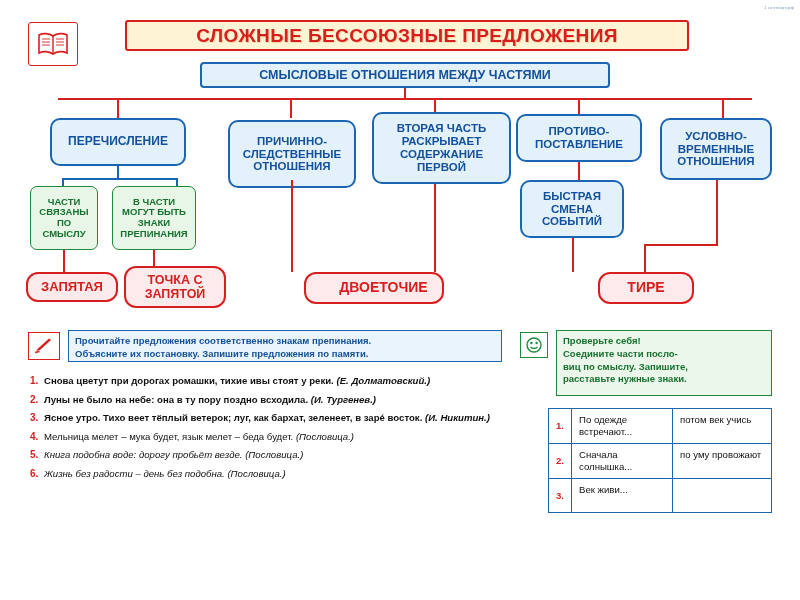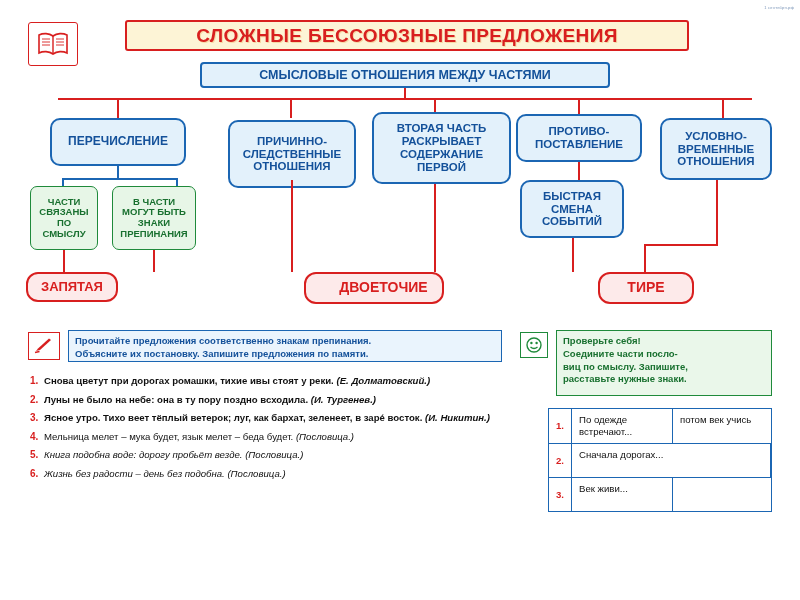--- a/index.html
+++ b/index.html
@@ -256,20 +256,23 @@
 
   <div class="ln" style="left:578px; top:162px; width:2px; height:18px;"></div>
   <div class="ln" style="left:572px; top:238px; width:2px; height:34px;"></div>
   <div class="ln" style="left:716px; top:180px; width:2px; height:64px;"></div>
   <div class="ln" style="left:644px; top:244px; width:74px; height:2px;"></div>
   <div class="ln" style="left:644px; top:244px; width:2px; height:28px;"></div>
 
   <div class="node red" style="left:26px; top:272px; width:92px; height:30px; font-size:13px;">
     <span>ЗАПЯТАЯ</span>
   </div>
+  <div class="node red" style="left:124px; top:266px; width:102px; height:42px; font-size:12.5px;">
+    <span>ТОЧКА С ЗАПЯТОЙ</span>
+  </div>
   <div class="node red" style="left:304px; top:272px; width:140px; height:32px; font-size:14px;padding-left:23px;">
     <span>ДВОЕТОЧИЕ</span>
   </div>
   <div class="node red" style="left:598px; top:272px; width:96px; height:32px; font-size:14px;">
     <span>ТИРЕ</span>
   </div>
 
   <div class="icon-box" style="left:28px; top:332px; width:32px; height:28px;">
     <svg width="20" height="16" viewBox="0 0 20 16" aria-hidden="true">
       <path d="M2 13 L6 12 L17 2 L15 0.5 L4 10.5 Z" fill="#d81f1f"></path>
@@ -342,21 +345,22 @@
   </div>
 
   <div class="prov-table">
     <div class="prov-row">
       <div class="prov-num">1.</div>
       <div class="prov-left">По одежде встречают...</div>
       <div class="prov-right">потом век учись</div>
     </div>
     <div class="prov-row">
       <div class="prov-num">2.</div>
-      <div class="prov-left">Сначала дорогах...</div>
+      <div class="prov-left">Сначала солнышка...</div>
+      <div class="prov-right">по уму провожают</div>
     </div>
     <div class="prov-row">
       <div class="prov-num">3.</div>
       <div class="prov-left">Век живи...</div>
       <div class="prov-right"></div>
     </div>
   </div>
 
 </div>
 

